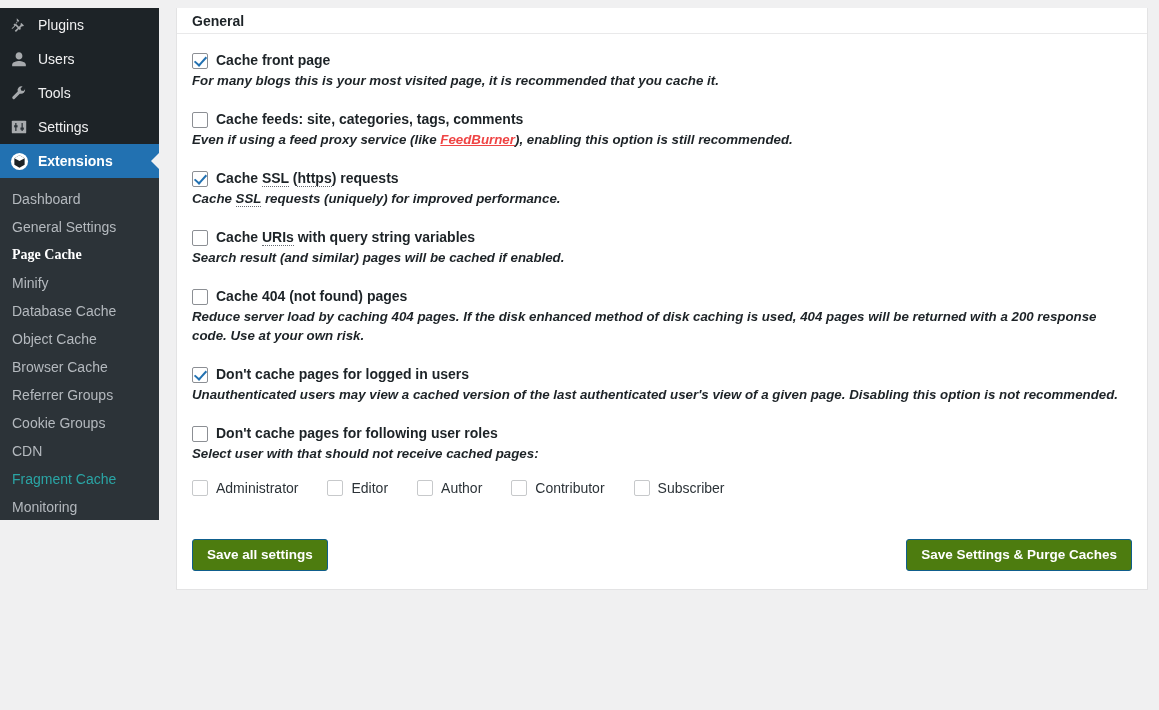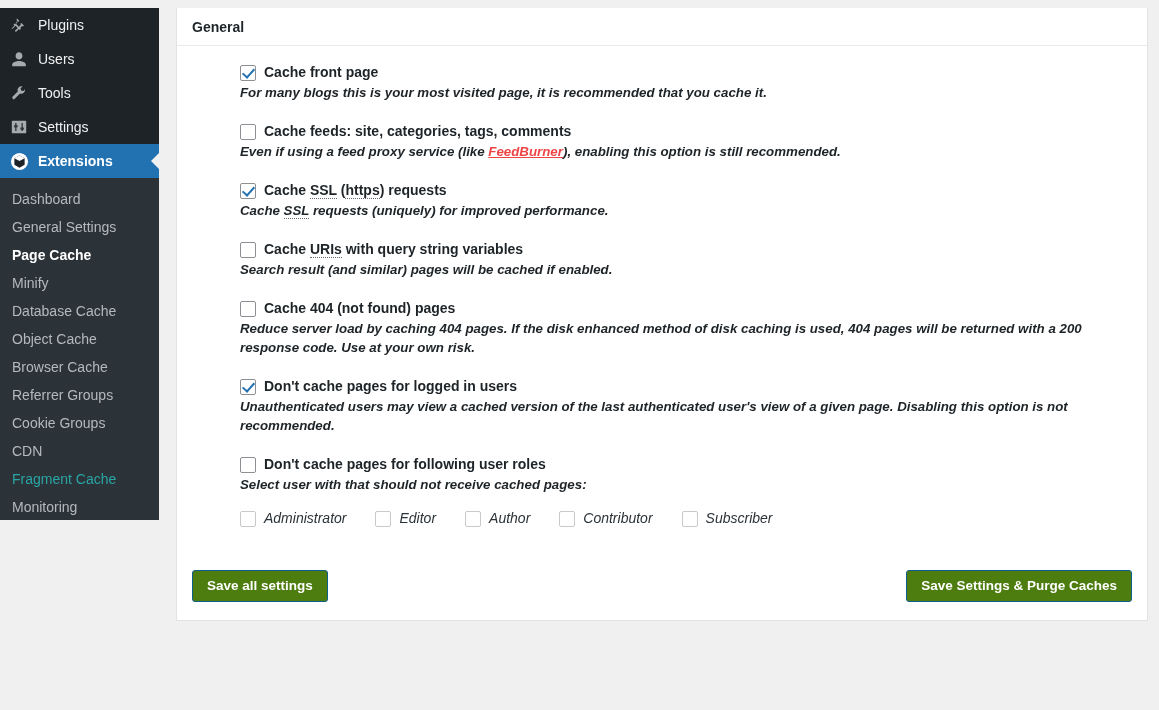--- a/index.html
+++ b/index.html
@@ -57,45 +57,45 @@
   }
 
   .submenu { background: #2c3338; padding: 7px 0 8px 0; }
   .sub-item {
     display: block;
     padding: 6px 0 6px 12px;
     font-size: 14px;
     line-height: 16px;
     color: #b4b9be;
   }
-  .sub-item.current { color: #fff; font-weight: 700; }
+  .sub-item.current { color: #fff; font-weight: 700; font-family: Liberation Serif, serif; }
   .sub-item.teal { color: #2aa5a5; }
   .sub-item.red  { color: #f6402a; }
 
   
   #main {
     position: absolute;
     left: 176px; top: 8px;
     width: 972px;
     background: #fff;
     border: 1px solid #e3e3e4;
     border-top: none;
   }
   #panel-header {
-    height: 38px;
+    height: 26px;
     display: flex; align-items: center;
     padding-left: 15px;
     border-bottom: 1px solid #e9e9ea;
     font-size: 14px;
     font-weight: 700;
     color: #1d2327;
   }
   #panel-body { padding: 18px 15px 0 15px; }
 
-  .opt { margin-bottom: 21px; margin-left: 48px; }
+  .opt { margin-bottom: 21px; }
   .opt-head { display: flex; align-items: flex-start; }
   .cb {
     width: 16px; height: 16px;
     flex: 0 0 16px;
     border: 1px solid #8c8f94;
     border-radius: 2px;
     background: #fff;
     position: relative;
     margin-top: 1px;
   }
@@ -122,21 +122,21 @@
     font-size: 13.3px;
     font-style: italic;
     font-weight: 700;
     color: #1d2327;
     line-height: 19px;
     max-width: 930px;
   }
   .opt-desc a { color: #ef4444; text-decoration: underline; }
 
   .roles { display: flex; align-items: center; margin-top: 16px; }
-  .role { display: flex; align-items: flex-start; margin-right: 29px; font-style: italic; }
+  .role { display: flex; align-items: center; margin-right: 29px; }
   .role .rl {
     margin-left: 8px;
     font-size: 14px;
     color: #2c3338;
     font-weight: 400;
   }
 
   .btn-row {
     display: flex; align-items: center; justify-content: space-between;
     padding: 22px 0 18px 0;

